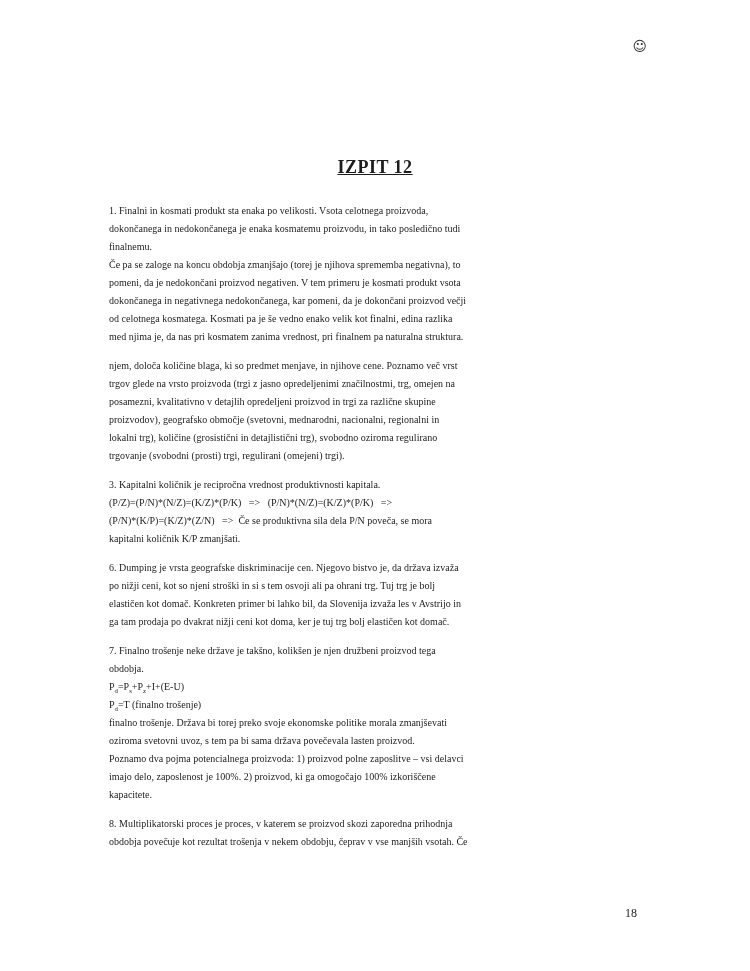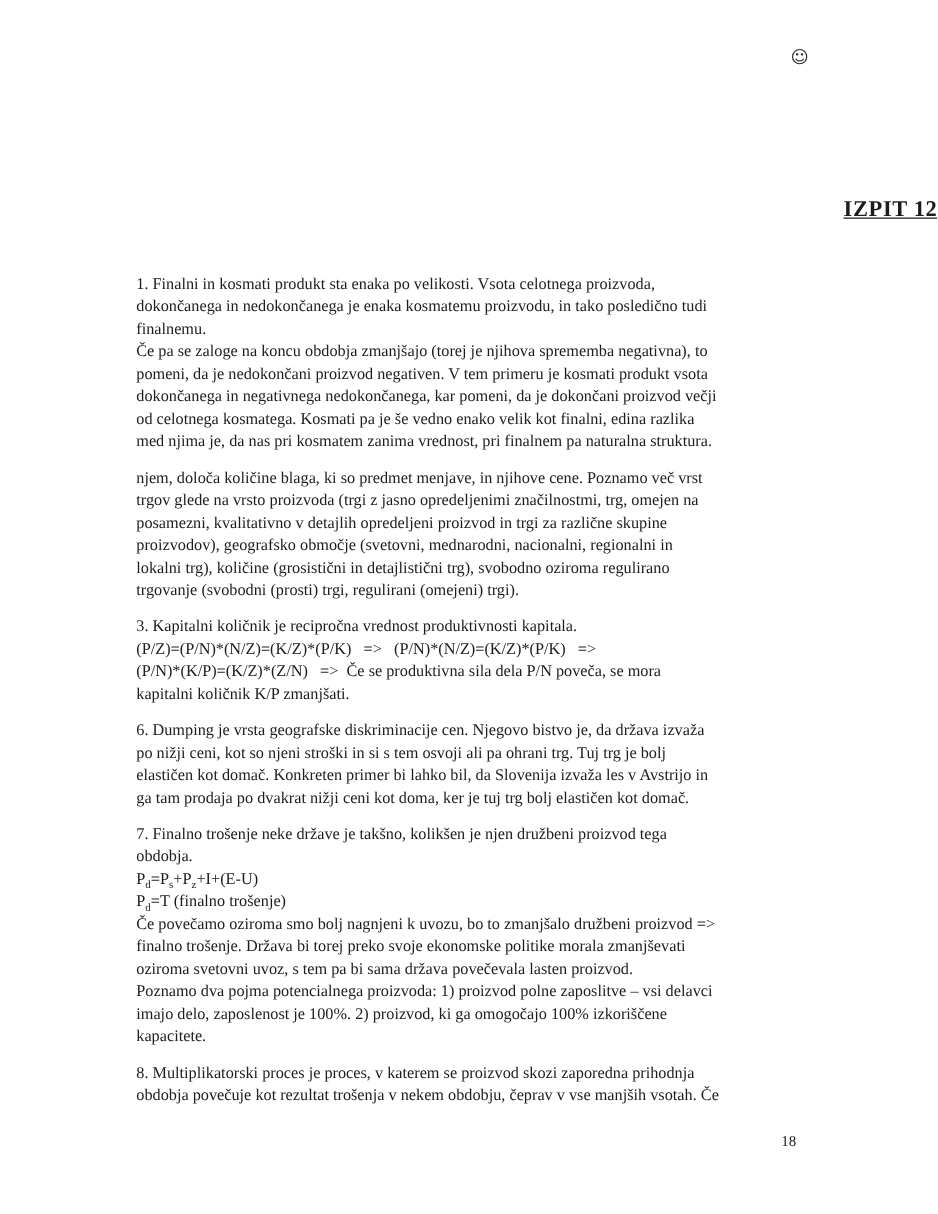--- a/index.html
+++ b/index.html
@@ -24,32 +24,32 @@
     font-size: 14px;
     line-height: 14px;
     color: #2a2a2a;
   }
   .title {
     position: absolute;
     top: 157px;
     left: 0;
     width: 100%;
     margin: 0;
-    text-align: right;
+    text-align: center;
     font-size: 18px;
     font-weight: bold;
     text-decoration: underline;
     letter-spacing: 0.5px;
   }
   .content {
     position: absolute;
     left: 109px;
-    top: 218px;
+    top: 202px;
     width: 545px;
-    font-size: 13px;
+    font-size: 10px;
     line-height: 18px;
   }
   .para {
     margin: 0 0 11px 0;
   }
   .para:last-child {
     margin-bottom: 0;
   }
   .line {
     white-space: pre;
@@ -100,21 +100,20 @@
         <div class="line">6. Dumping je vrsta geografske diskriminacije cen. Njegovo bistvo je, da država izvaža</div>
         <div class="line">po nižji ceni, kot so njeni stroški in si s tem osvoji ali pa ohrani trg. Tuj trg je bolj</div>
         <div class="line">elastičen kot domač. Konkreten primer bi lahko bil, da Slovenija izvaža les v Avstrijo in</div>
         <div class="line">ga tam prodaja po dvakrat nižji ceni kot doma, ker je tuj trg bolj elastičen kot domač.</div>
       </div>
       <div class="para">
         <div class="line">7. Finalno trošenje neke države je takšno, kolikšen je njen družbeni proizvod tega</div>
         <div class="line">obdobja.</div>
         <div class="line">P<sub>d</sub>=P<sub>s</sub>+P<sub>z</sub>+I+(E-U)</div>
         <div class="line">P<sub>d</sub>=T (finalno trošenje)</div>
-        <div class="line">Če povečamo oziroma smo bolj nagnjeni k uvozu, bo to zmanjšalo družbeni proizvod =&gt;</div>
         <div class="line">finalno trošenje. Država bi torej preko svoje ekonomske politike morala zmanjševati</div>
         <div class="line">oziroma svetovni uvoz, s tem pa bi sama država povečevala lasten proizvod.</div>
         <div class="line">Poznamo dva pojma potencialnega proizvoda: 1) proizvod polne zaposlitve – vsi delavci</div>
         <div class="line">imajo delo, zaposlenost je 100%. 2) proizvod, ki ga omogočajo 100% izkoriščene</div>
         <div class="line">kapacitete.</div>
       </div>
       <div class="para">
         <div class="line">8. Multiplikatorski proces je proces, v katerem se proizvod skozi zaporedna prihodnja</div>
         <div class="line">obdobja povečuje kot rezultat trošenja v nekem obdobju, čeprav v vse manjših vsotah. Če</div>
       </div>

